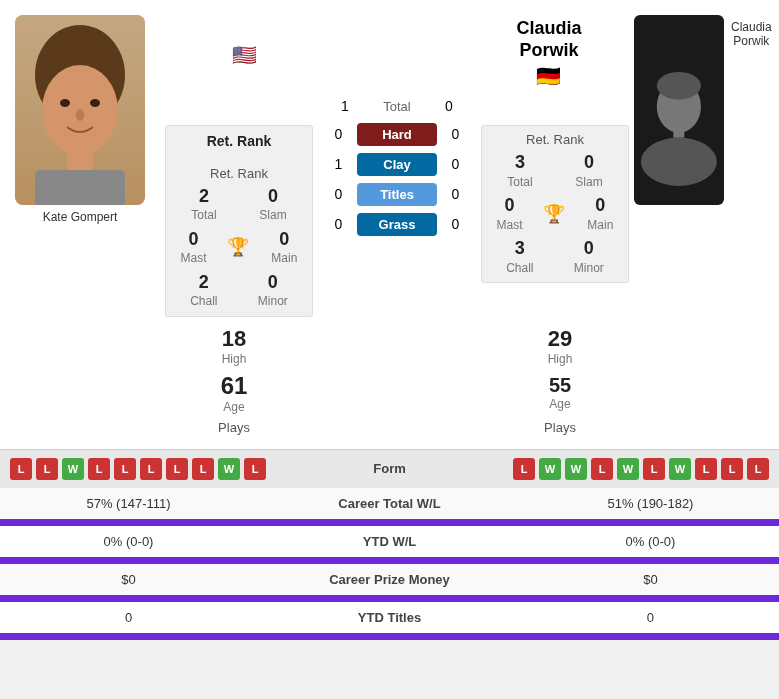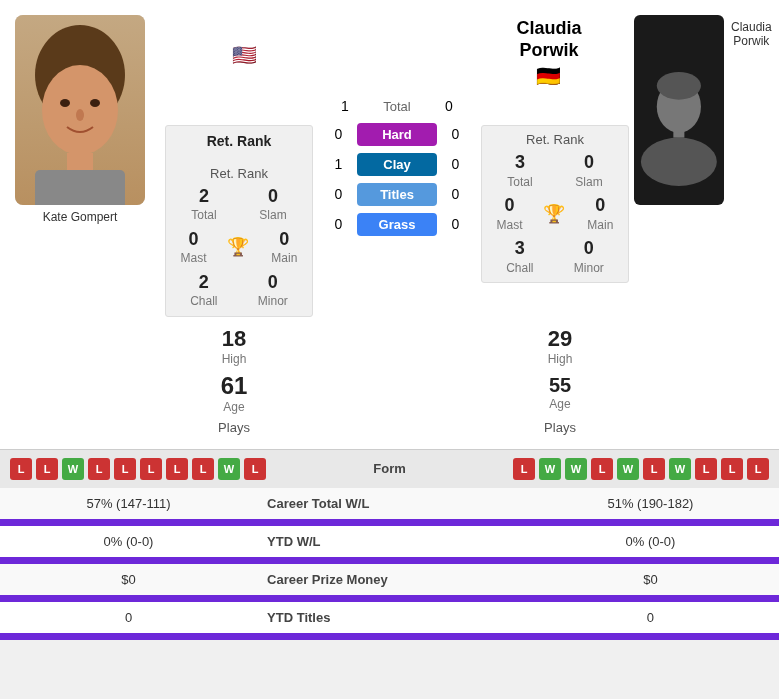--- a/index.html
+++ b/index.html
@@ -89,24 +89,24 @@
     .surface-btn {
       display: inline-block;
       padding: 4px 20px;
       border-radius: 4px;
       color: #fff;
       font-size: 13px;
       font-weight: bold;
       min-width: 80px;
       text-align: center;
     }
-    .surface-hard { background: #a21caf; }
+    .surface-hard { background: #7f1d1d; }
     .surface-clay { background: #0369a1; }
     .surface-indoor { background: #5599dd; }
-    .surface-grass { background: #3b82f6; }
+    .surface-grass { background: #0369a1; }
 
     
     .stat-block {
       display: flex;
       flex-direction: column;
       align-items: center;
       line-height: 1.3;
     }
     .stat-block .val {
       font-size: 18px;
@@ -253,21 +253,21 @@
     .stats-table td {
       padding: 8px 10px;
       font-size: 13px;
     }
     .stats-table .left-val {
       text-align: center;
       width: 33%;
       color: #333;
     }
     .stats-table .center-label {
-      text-align: left;
+      text-align: center;
       width: 34%;
       font-weight: bold;
       color: #444;
     }
     .stats-table .right-val {
       text-align: center;
       width: 33%;
       color: #333;
     }
     .stats-table tr:nth-child(odd) {

